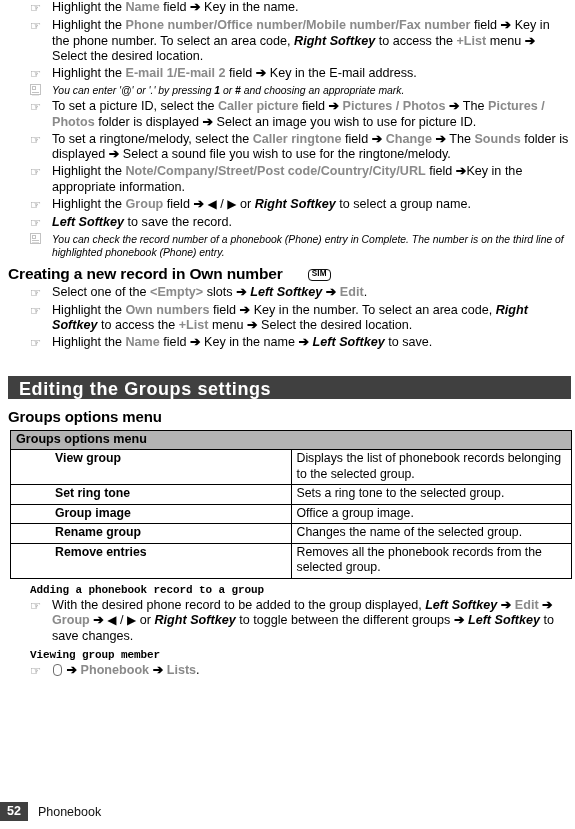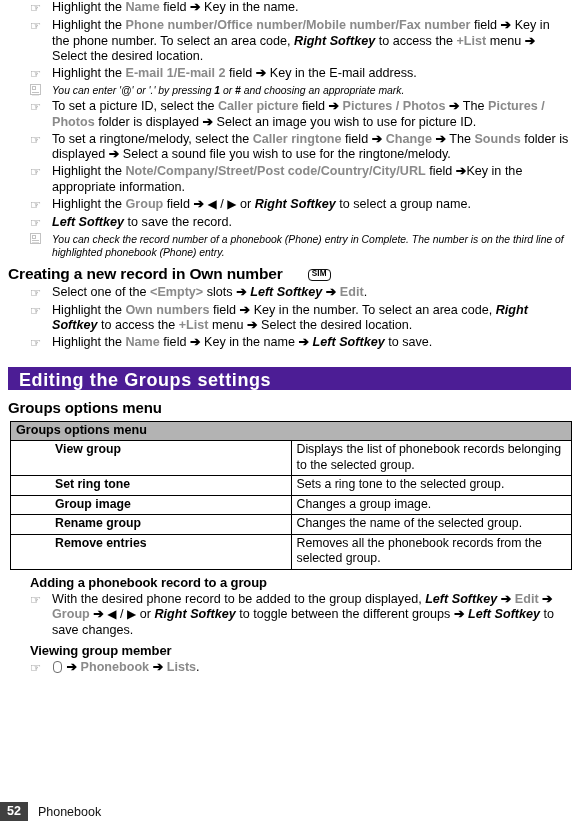--- a/index.html
+++ b/index.html
@@ -130,44 +130,45 @@
     padding: 0.5px 3px 1px 3px;
     line-height: 1.05;
     height: 12px;
     box-sizing: border-box;
     position: relative;
     top: 1px;
   }
 
   
   .banner {
-    margin: 15px 4px 0 8px;
-    background: #4c1d95;
+    margin: 24px 4px 0 8px;
+    background: #404040;
     color: #ffffff;
     font-size: 18px;
     font-weight: bold;
     letter-spacing: 0.6px;
     padding: 3px 0 4px 11px;
     height: 23px;
     box-sizing: border-box;
     line-height: 21px;
   }
 
   h3.group-head {
     margin: 9px 0 5px 8px;
     font-size: 15px;
     font-weight: bold;
     letter-spacing: -0.1px;
   }
 
   h4.minor-head {
     margin: 5px 0 2px 30px;
-    font-size: 13px;
+    font-size: 11px;
     font-weight: bold;
     letter-spacing: -0.1px;
+    font-family: Liberation Mono, monospace;
   }
 
   
   table.opts {
     border-collapse: collapse;
     margin: 0 0 0 10px;
     width: 562px;
     table-layout: fixed;
     font-size: 12.3px;
   }
@@ -317,21 +318,21 @@
         <tr>
           <td class="k">View group</td>
           <td>Displays the list of phonebook records belonging to the selected group.</td>
         </tr>
         <tr>
           <td class="k">Set ring tone</td>
           <td>Sets a ring tone to the selected group.</td>
         </tr>
         <tr>
           <td class="k">Group image</td>
-          <td>Changes a group image.</td>
+          <td>Office a group image.</td>
         </tr>
         <tr>
           <td class="k">Rename group</td>
           <td>Changes the name of the selected group.</td>
         </tr>
         <tr>
           <td class="k">Remove entries</td>
           <td>Removes all the phonebook records from the selected group.</td>
         </tr>
       </tbody>

